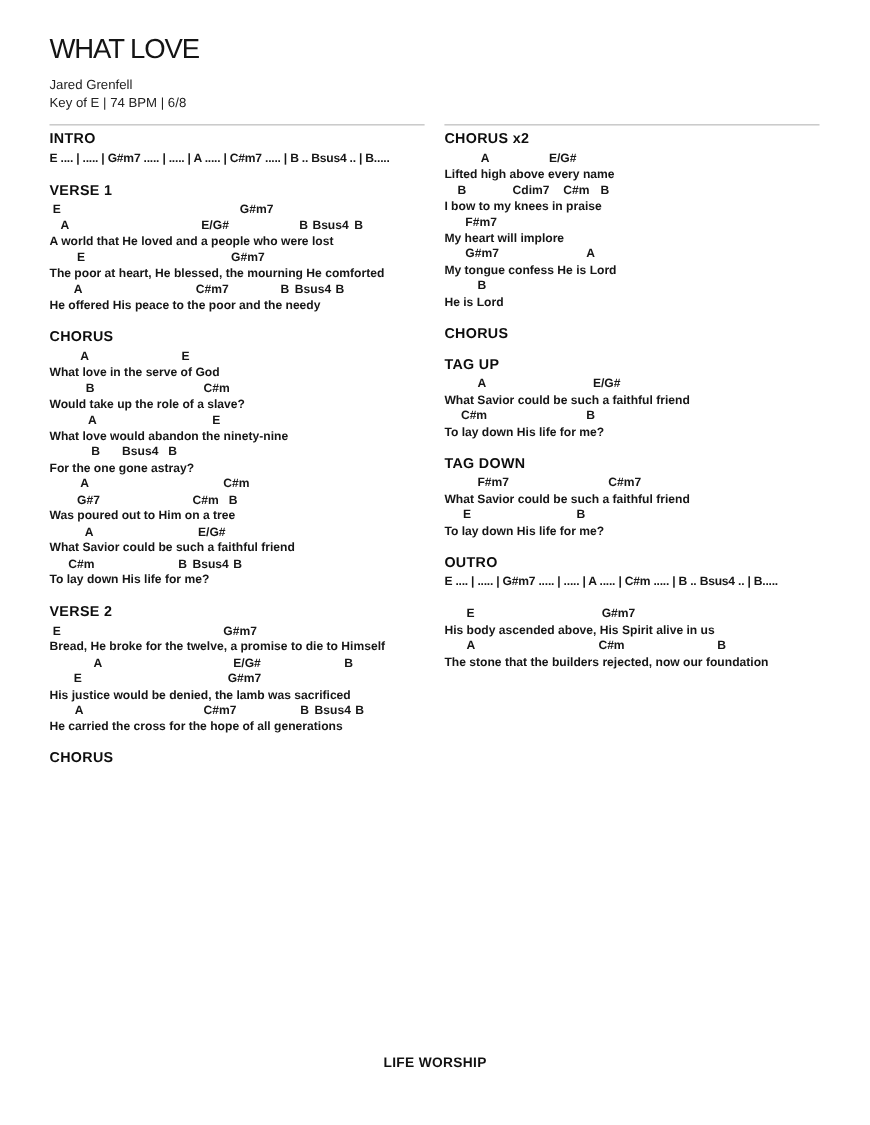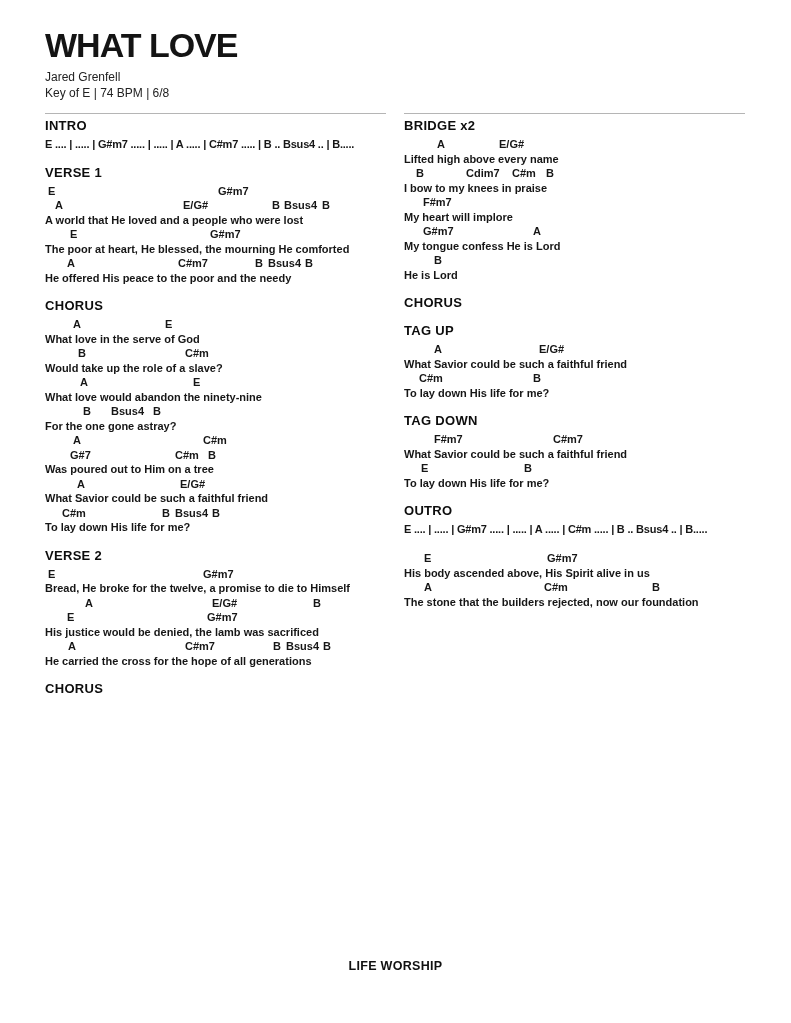--- a/index.html
+++ b/index.html
@@ -9,23 +9,23 @@
     height: 1023px;
     background: #ffffff;
     color: #111111;
     font-family: "Liberation Sans", sans-serif;
     overflow: hidden;
     box-sizing: border-box;
   }
   .header { padding: 27px 45px 0 45px; }
   .title {
     margin: 0;
-    font-size: 34px;
+    font-size: 25px;
     line-height: 36px;
-    font-weight: 700;
+    font-weight: 400;
     letter-spacing: -1px;
     color: #141414;
   }
   .author { font-size: 12px; line-height: 14px; margin-top: 7px; font-weight: 400; color: #222; }
   .meta   { font-size: 12px; line-height: 14px; margin-top: 2px; font-weight: 400; color: #222; }
   .rules  { display: flex; gap: 18px; margin: 13px 46px 0 45px; }
   .rule   { flex: 1; height: 1px; background: #b5b5b5; }
   .columns { display: flex; gap: 18px; margin: 5px 46px 0 45px; }
   .col { width: 341px; }
   .section { margin: 0 0 14px 0; }
@@ -180,21 +180,21 @@
             <span class="chord" style="left: 278px;">B</span>
           </div>
           <div class="line lyric-line">He carried the cross for the hope of all generations</div>
         </section>
         <section class="section">
           <h2 class="section-heading">CHORUS</h2>
         </section>
       </div>
     <div class="col" id="col-right">
         <section class="section">
-          <h2 class="section-heading">BRIDGE x2</h2>
+          <h2 class="section-heading">CHORUS x2</h2>
           <div class="line chord-line">
             <span class="chord" style="left: 33px;">A</span>
             <span class="chord" style="left: 95px;">E/G#</span>
           </div>
           <div class="line lyric-line">Lifted high above every name</div>
           <div class="line chord-line">
             <span class="chord" style="left: 12px;">B</span>
             <span class="chord" style="left: 62px;">Cdim7</span>
             <span class="chord" style="left: 108px;">C#m</span>
             <span class="chord" style="left: 142px;">B</span>

